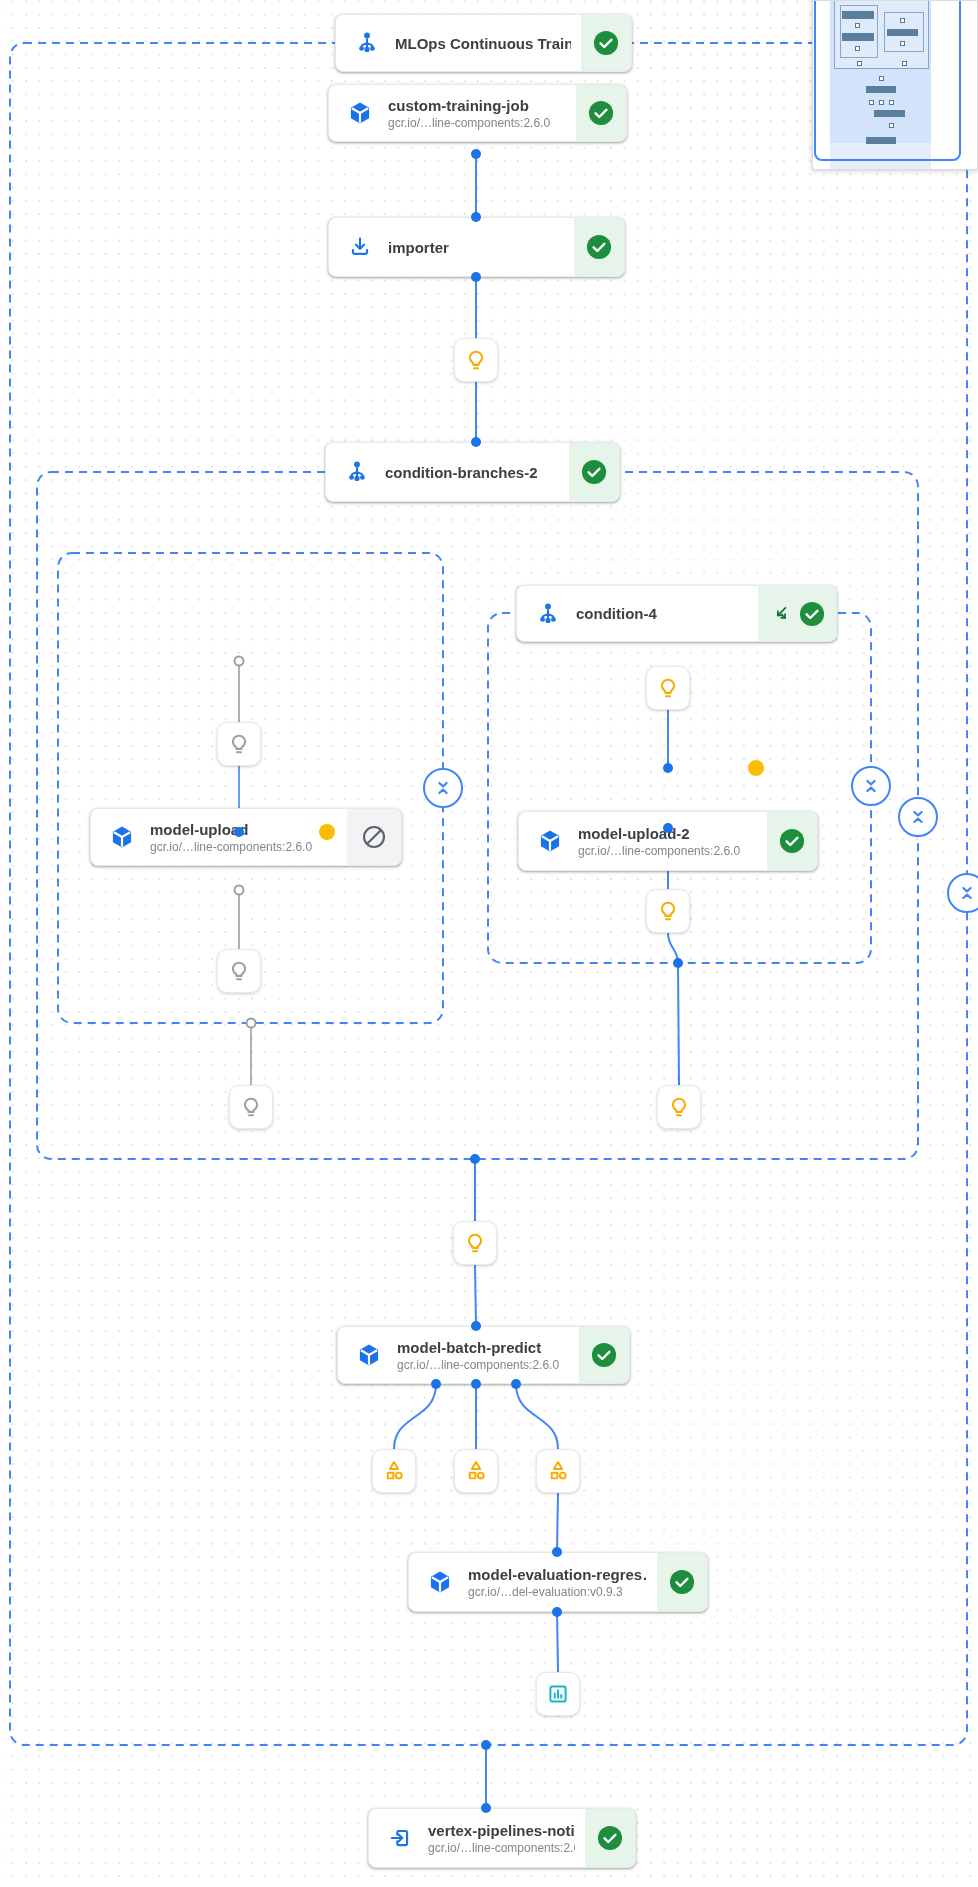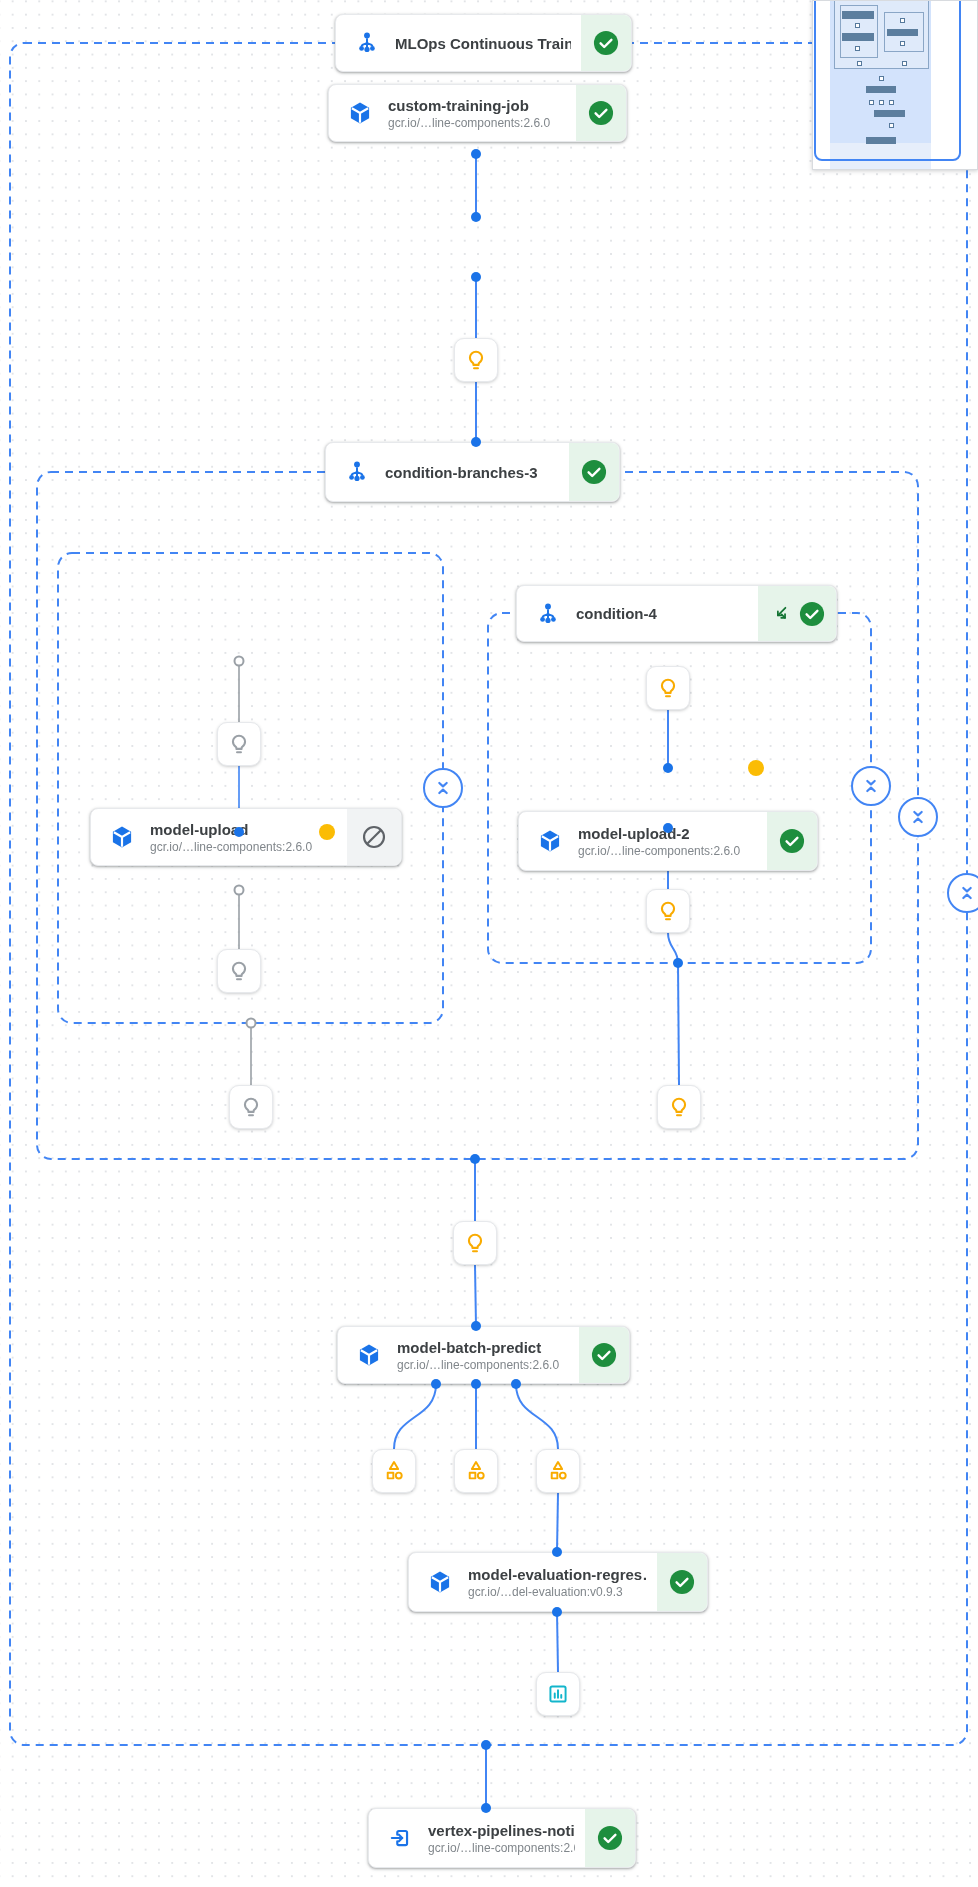--- a/index.html
+++ b/index.html
@@ -204,29 +204,44 @@
       <div class="ntitle">custom-training-job</div>
       <div class="nsub">gcr.io/…line-components:2.6.0</div>
     </div>
     <div class="nstatus s-green">
         <svg class="big">
           <use href="#i-check"></use>
         </svg>
       </div>
   </div>
 
+  <div class="node" style="left:328px;top:217px;width:297px;height:60px">
+    <span class="nicon">
+        <svg>
+          <use href="#i-import"></use>
+        </svg>
+      </span>
+    <div class="ntext">
+        <div class="ntitle">importer</div>
+      </div>
+    <div class="nstatus s-green">
+        <svg class="big">
+          <use href="#i-check"></use>
+        </svg>
+      </div>
+  </div>
 
   <div class="node" style="left:325px;top:442px;width:295px;height:60px">
     <span class="nicon">
         <svg>
           <use href="#i-cond"></use>
         </svg>
       </span>
     <div class="ntext">
-        <div class="ntitle">condition-branches-3</div>
+        <div class="ntitle">condition-branches-2</div>
       </div>
     <div class="nstatus s-green">
         <svg class="big">
           <use href="#i-check"></use>
         </svg>
       </div>
   </div>
 
 
 

